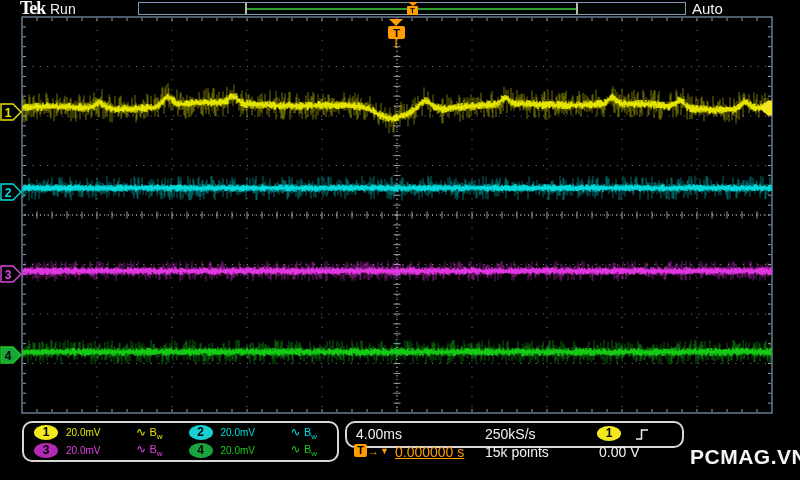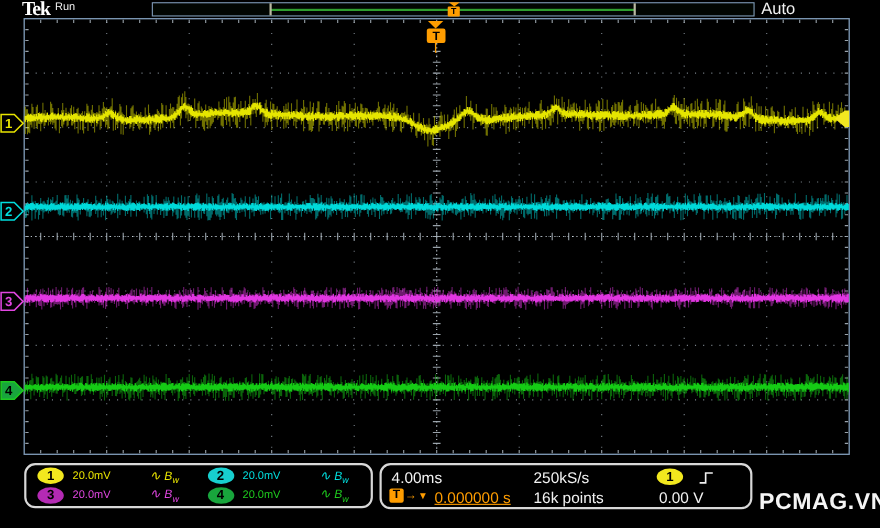--- a/index.html
+++ b/index.html
@@ -5,21 +5,21 @@
   html,body{margin:0;padding:0;background:#000;}
   body{width:800px;height:480px;position:relative;overflow:hidden;
        font-family:"Liberation Sans",sans-serif;color:#f0f0f0;}
   .screen{position:absolute;inset:0;background:#000;}
   #scope-svg{position:absolute;left:0;top:0;}
 
   
   .topbar{position:absolute;left:16px;top:0;width:800px;height:32px;}
   .tek{position:absolute;left:4px;top:-2px;font-size:18px;font-weight:bold;
        font-family:"Liberation Serif",serif;letter-spacing:-1px;color:#fff;}
-  .run{position:absolute;left:34px;top:1px;font-size:10px;color:#f2f2f2;}
+  .run{position:absolute;left:34px;top:1px;font-size:14px;color:#f2f2f2;}
   .automode{position:absolute;left:676px;top:0px;font-size:15px;color:#f2f2f2;}
   .acqbar{position:absolute;left:122px;top:2px;width:548px;height:13px;
           border:1px solid #7f9bb8;background:#020602;box-sizing:border-box;}
   .greenline{position:absolute;left:107px;top:4.5px;width:331px;height:2px;background:#2f9e2f;}
   .bracket{position:absolute;top:0px;width:2px;height:11px;background:#b9b9a2;}
   .bl{left:106px}.br{left:437px}
   .acq-trig{position:absolute;left:267px;top:-1px;width:13px;}
   .acq-trig .tri{width:0;height:0;margin:0 auto;border-left:5px solid transparent;
                  border-right:5px solid transparent;border-top:4px solid #ff9d00;}
   .acq-trig .tbox{width:11px;height:9px;margin:0 auto;background:#ff9d00;color:#000;
@@ -27,25 +27,25 @@
 
   
   .chbox{position:absolute;left:22px;top:421px;width:317px;height:41px;background:#000;
          border:2px solid #d8d8d8;border-radius:10px;box-sizing:border-box;}
   .ch-grid{display:grid;grid-template-columns:1fr 1fr;grid-template-rows:1fr 1fr;
            height:100%;padding:1px 2px;box-sizing:border-box;}
   .ch-entry{display:flex;align-items:center;padding-left:8px;gap:8px;}
   .badge{display:inline-block;min-width:24px;height:15px;border-radius:50%;
          color:#000;font-weight:bold;font-size:12px;line-height:15px;text-align:center;}
   .scale{font-size:10px;width:62px;}
-  .coupl{font-size:11px;font-style:italic;}
+  .coupl{font-size:11px;}
   .coupl .sine{font-size:12px;}
   .coupl sub{font-size:8px;}
 
-  .trigbox{position:absolute;left:345px;top:421px;width:339px;height:42px;background:#000;
+  .trigbox{position:absolute;left:345px;top:421px;width:339px;height:27px;background:#000;
            border:2px solid #d8d8d8;border-radius:10px;box-sizing:border-box;}
   .trow{position:absolute;left:0;width:100%;height:17px;}
   .t-cell{position:absolute;font-size:14px;color:#f2f2f2;white-space:nowrap;}
   .orange{color:#ff9d00;text-decoration:underline;}
   .t-icons{position:absolute;display:flex;align-items:center;gap:1px;color:#ff9d00;}
   .tsq{display:inline-block;width:13px;height:13px;background:#ff9d00;color:#000;
        border-radius:2px;text-align:center;line-height:13px;font-weight:bold;font-size:11px;}
   .tarrow{font-size:11px;}
   .tmark{font-size:9px;}
   .t-badge{position:absolute;top:0px;}
@@ -163,19 +163,19 @@
         <polyline points="1,12 6.5,12 6.5,3 13,3" fill="none" stroke="#f0f0f0" stroke-width="1.5"></polyline>
       </svg>
     </div>
     <div class="trow" style="top:21px">
       <span class="t-icons" style="left:7px">
         <span class="tsq">T</span>
         <span class="tarrow">→</span>
         <span class="tmark">▼</span>
       </span>
       <span class="t-cell orange" style="left:48px">0.000000 s</span>
-      <span class="t-cell" style="left:138px">16k points</span>
+      <span class="t-cell" style="left:138px">15k points</span>
       <span class="t-cell" style="left:252px">0.00 V</span>
     </div>
   </div>
 
   <div class="wm">PCMAG.VN</div>
 </div>
 
 </body></html>

